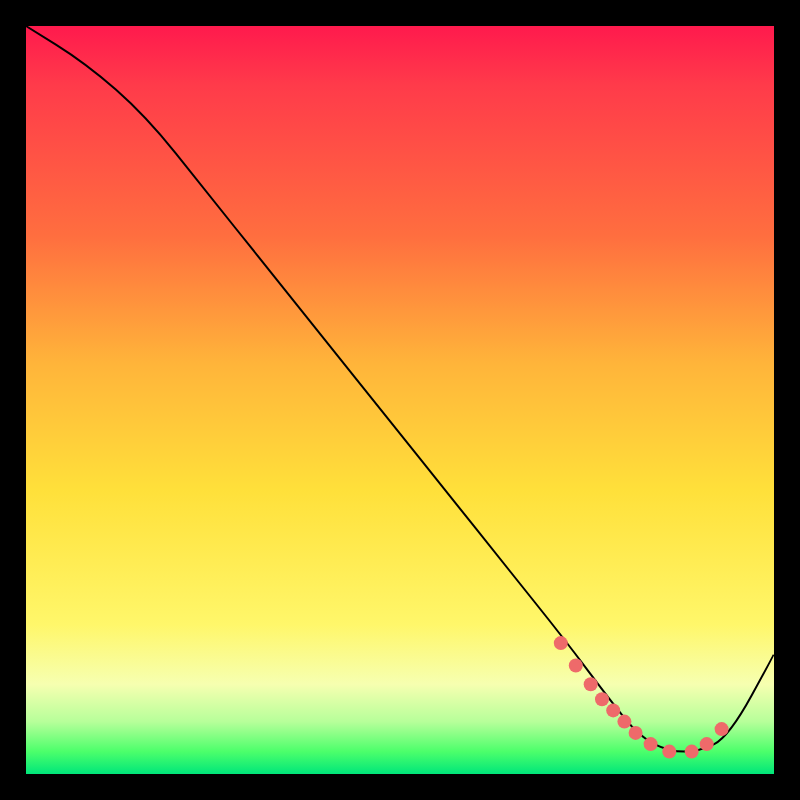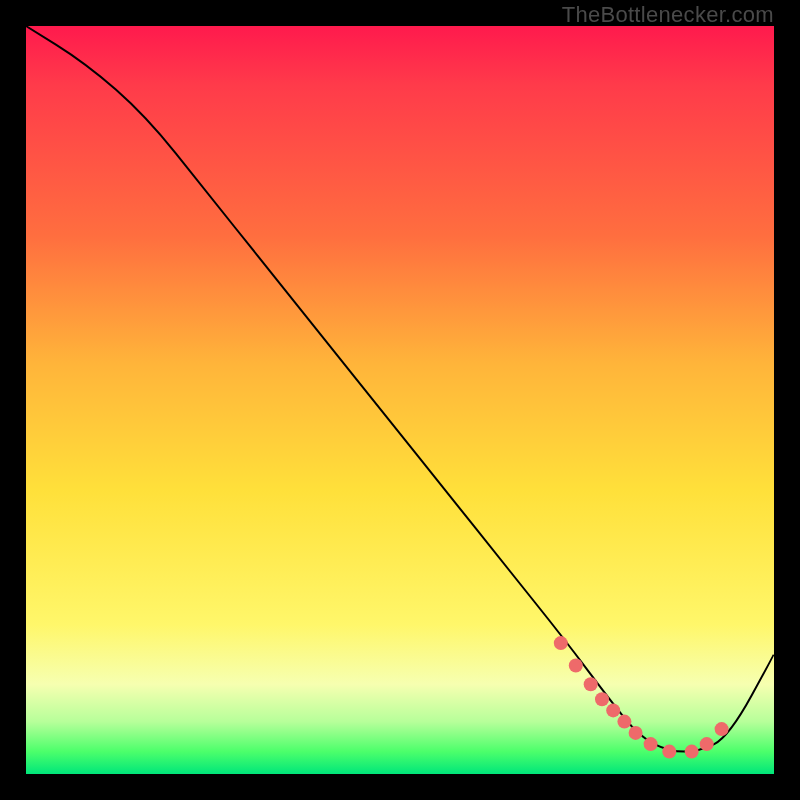--- a/index.html
+++ b/index.html
@@ -53,21 +53,20 @@
     top: 0;
     width: 748px;
     height: 748px;
     overflow: visible;
   }
 </style>
 </head>
 <body>
 
 <div class="stage">
-  <div class="attribution">TheBottlenecker.com</div>
 
   <div class="plot">
     <svg class="curve" viewBox="0 0 748 748" preserveAspectRatio="none">
       <path id="curve-path" fill="none" stroke-width="2" d="M 0.0 0.0 Q 0.0 0.0 29.9 18.7 Q 59.8 37.4 89.8 63.6 Q 119.7 89.8 149.6 127.2 Q 179.5 164.6 209.4 202.0 Q 239.4 239.4 269.3 276.8 Q 299.2 314.2 329.1 351.6 Q 359.0 389.0 389.0 426.4 Q 418.9 463.8 448.8 501.2 Q 478.7 538.6 508.6 576.0 Q 538.6 613.4 561.0 643.3 Q 583.4 673.2 598.4 691.9 Q 613.4 710.6 628.3 718.1 Q 643.3 725.6 658.2 725.6 Q 673.2 725.6 688.2 718.1 Q 703.1 710.6 725.6 669.5 T 748.0 628.3 " stroke="#000000"></path>
       <g id="marker-group">
           <circle cx="534.8" cy="617.1" r="7" fill="#ee6a6a"></circle>
           <circle cx="549.8" cy="639.5" r="7" fill="#ee6a6a"></circle>
           <circle cx="564.7" cy="658.2" r="7" fill="#ee6a6a"></circle>
           <circle cx="576.0" cy="673.2" r="7" fill="#ee6a6a"></circle>
           <circle cx="587.2" cy="684.4" r="7" fill="#ee6a6a"></circle>

